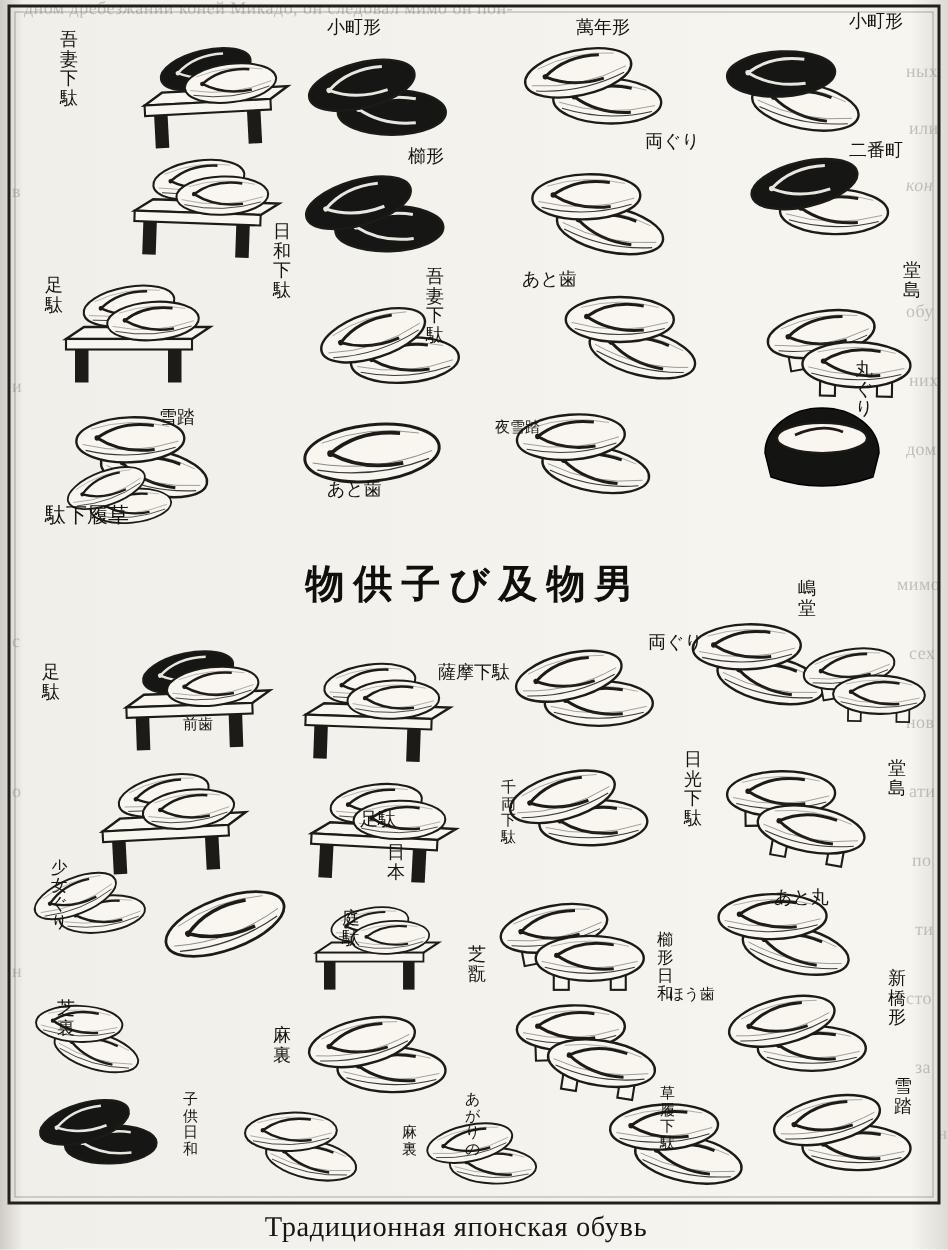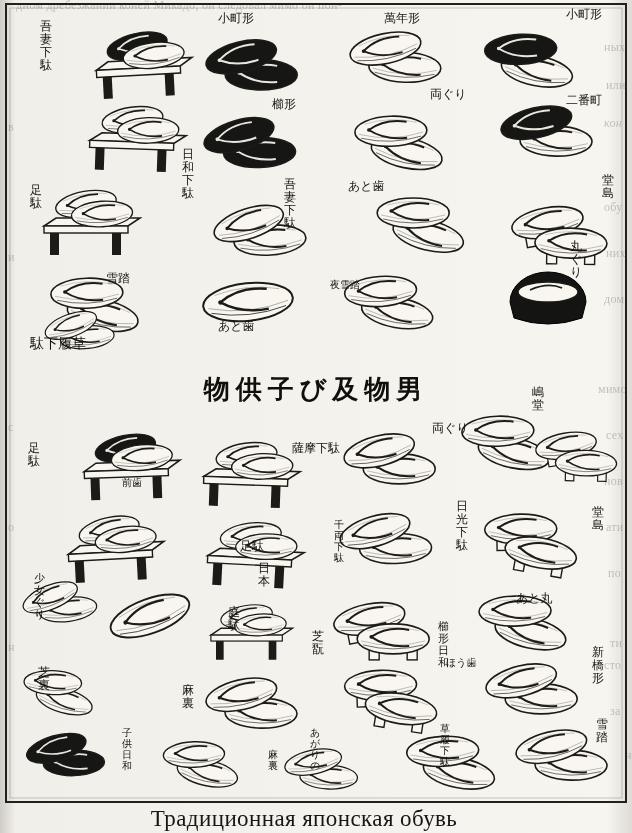--- a/index.html
+++ b/index.html
@@ -11,21 +11,21 @@
   .bg-text{position:absolute;inset:0;z-index:0;pointer-events:none;}
   .bg-text span{
     position:absolute;color:#97958f;opacity:.55;font-size:12px;
     font-family:"Liberation Serif",serif;white-space:nowrap;letter-spacing:.3px;
   }
   .figure-wrap{position:absolute;left:0;top:0;width:632px;height:805px;z-index:1;}
   svg{display:block;}
   .caption{
     position:absolute;left:0;top:804px;width:608px;height:29px;z-index:2;
     display:flex;align-items:center;justify-content:center;
-    font-size:23px;color:#161614;letter-spacing:.4px;
+    font-size:19px;color:#161614;letter-spacing:.4px;
     font-family:"Liberation Serif",serif;
   }
 </style>
 </head>
 <body>
 
 <div class="bg-text" id="bgtext">
     <span style="left: 16px; top: -2px;">дном дребезжании коней Микадо, он следовал мимо он пон-</span>
     <span style="left: 604px; top: 40px;">ных</span>
     <span style="left: 606px; top: 78px;">или</span>
@@ -33,21 +33,21 @@
     <span style="left: 604px; top: 158px; margin-left: 35px;">шли</span>
     <span style="left: 604px; top: 200px;">обу</span>
     <span style="left: 606px; top: 246px;">них</span>
     <span style="left: 604px; top: 292px;">дом</span>
     <span style="left: 604px; top: 338px; margin-left: 34px;">рых</span>
     <span style="left: 598px; top: 382px;">мимо</span>
     <span style="left: 606px; top: 428px;">сех</span>
     <span style="left: 604px; top: 474px;">нов</span>
     <span style="left: 606px; top: 520px;">ати</span>
     <span style="left: 608px; top: 566px;">по</span>
-    <span style="left: 610px; top: 612px; margin-top: 24px;">ти</span>
+    <span style="left: 610px; top: 612px;">ти</span>
     <span style="left: 604px; top: 658px;">сто</span>
     <span style="left: 610px; top: 704px; text-align: right;">за</span>
     <span style="left: 608px; top: 748px; margin-left: 17px;">но</span>
     <span style="left: 8px; top: 120px;">в</span>
     <span style="left: 8px; top: 250px;">и</span>
     <span style="left: 8px; top: 420px;">с</span>
     <span style="left: 8px; top: 520px;">о</span>
     <span style="left: 8px; top: 640px;">н</span>
   </div>
 

